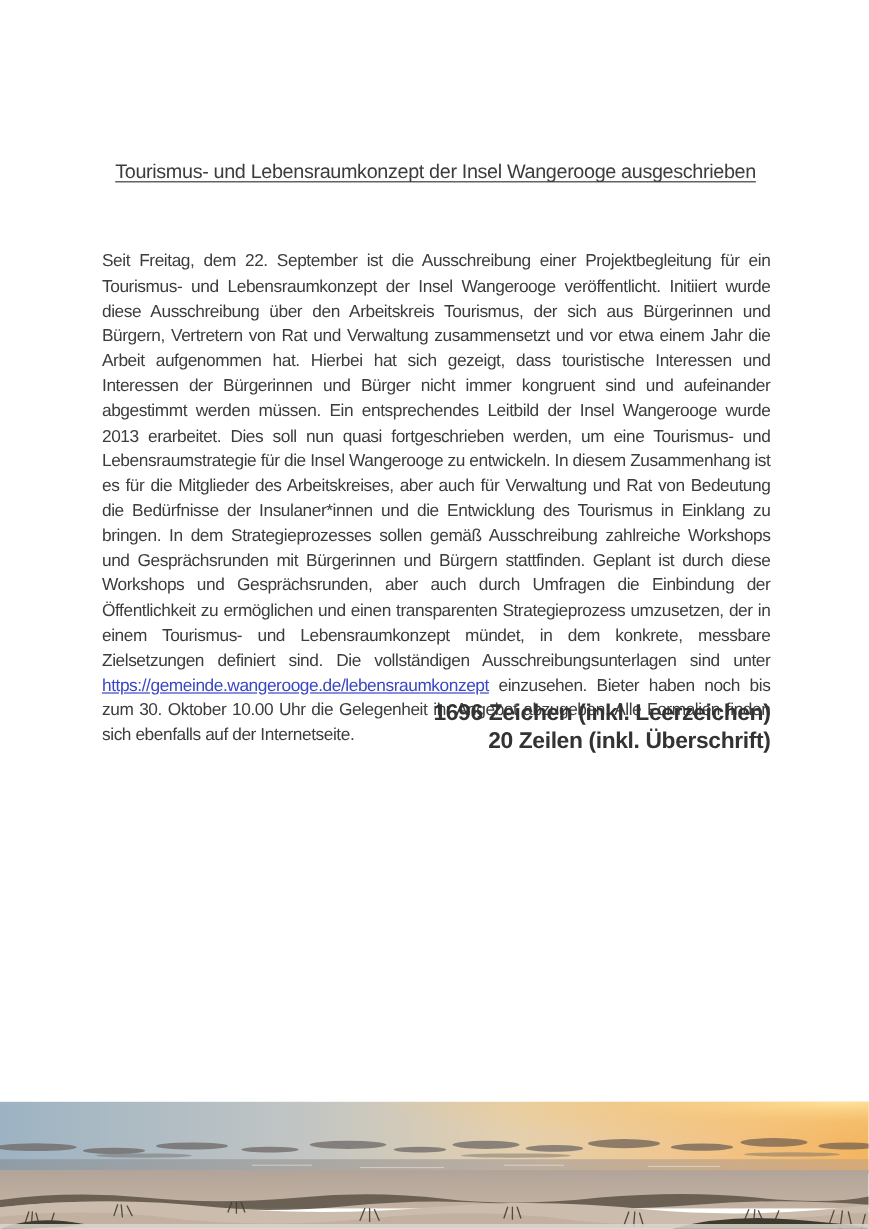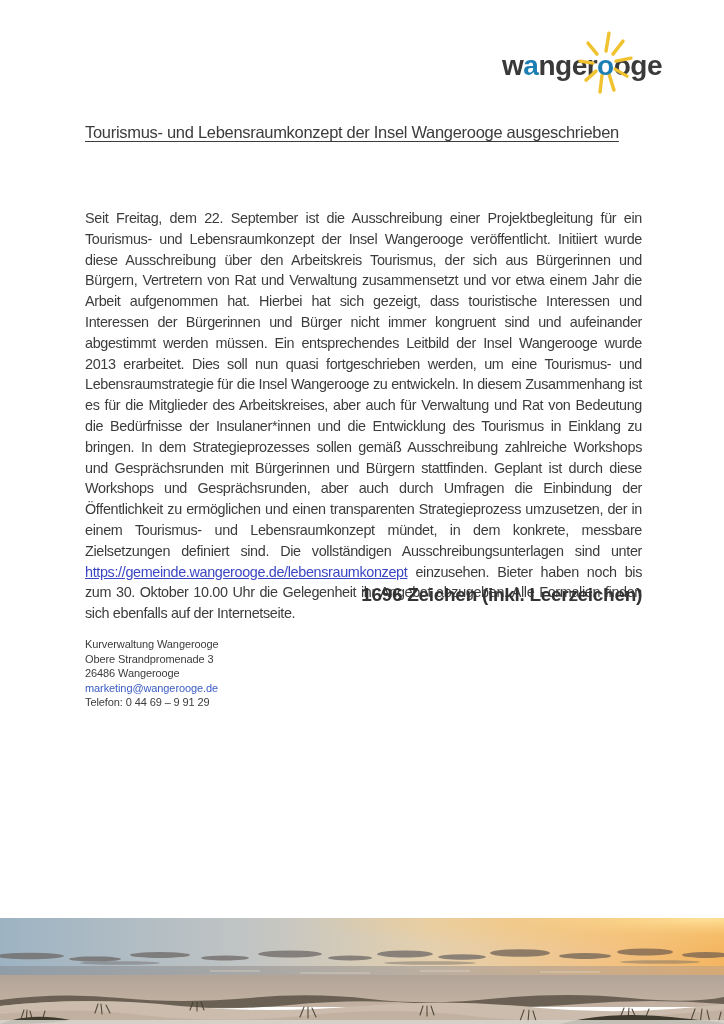--- a/index.html
+++ b/index.html
@@ -30,21 +30,21 @@
   }
 
   
   .title {
     position:absolute; top:123px; left:85px; width:557px;
     font-size:16.5px; font-weight:normal; letter-spacing:-0.3px;
     color:#3c3c3c;
     text-decoration:underline;
     text-underline-offset:3px;
     text-decoration-thickness:1px;
-    margin:0;
+    margin:11px;
   }
 
   
   .bodytext {
     position:absolute; top:160px; left:85px; width:557px;
     font-size:14.4px; line-height:20.8px; letter-spacing:-0.35px;
     text-align:justify;
     color:#3c3c3c;
     margin-top:48px;
   }
@@ -71,51 +71,30 @@
     position:absolute; left:0; bottom:0;
     width:724px; height:106px;
     display:block;
   }
 </style>
 </head>
 <body>
 
 <div class="page">
 
-  <div class="logo">
-    <span>w</span><span class="blue">a</span><span>nger</span><span class="sun-o"><svg viewBox="-36 -36 72 72" aria-hidden="true">
-        <g stroke="#f1c22f" stroke-width="3.4" stroke-linecap="round" fill="none">
-          <line x1="1" y1="-12" x2="4" y2="-30"></line>
-          <line x1="8" y1="-9" x2="18" y2="-22"></line>
-          <line x1="11" y1="-2" x2="26" y2="-5"></line>
-          <line x1="10" y1="6" x2="22" y2="13"></line>
-          <line x1="4" y1="11" x2="9" y2="27"></line>
-          <line x1="-3" y1="12" x2="-5" y2="29"></line>
-          <line x1="-9" y1="8" x2="-19" y2="17"></line>
-          <line x1="-12" y1="0" x2="-25" y2="-2"></line>
-          <line x1="-8" y1="-9" x2="-17" y2="-20"></line>
-        </g>
-      </svg><span class="ltr">o</span></span><span>oge</span>
-  </div>
 
   <h1 class="title">Tourismus- und Lebensraumkonzept der Insel Wangerooge ausgeschrieben</h1>
 
   <div class="bodytext"><span>Seit Freitag, dem 22. September ist die Ausschreibung einer Projektbegleitung für ein Tourismus- und Lebensraumkonzept der Insel Wangerooge veröffentlicht. Initiiert wurde diese Ausschreibung über den Arbeitskreis Tourismus, der sich aus Bürgerinnen und Bürgern, Vertretern von Rat und Verwaltung zusammensetzt und vor etwa einem Jahr die Arbeit aufgenommen hat. Hierbei hat sich gezeigt, dass touristische Interessen und Interessen der Bürgerinnen und Bürger nicht immer kongruent sind und aufeinander abgestimmt werden müssen. Ein entsprechendes Leitbild der Insel Wangerooge wurde 2013 erarbeitet. Dies soll nun quasi fortgeschrieben werden, um eine Tourismus- und Lebensraumstrategie für die Insel Wangerooge zu entwickeln. In diesem Zusammenhang ist es für die Mitglieder des Arbeitskreises, aber auch für Verwaltung und Rat von Bedeutung die Bedürfnisse der Insulaner*innen und die Entwicklung des Tourismus in Einklang zu bringen. In dem Strategieprozesses sollen gemäß Ausschreibung zahlreiche Workshops und Gesprächsrunden mit Bürgerinnen und Bürgern stattfinden. Geplant ist durch diese Workshops und Gesprächsrunden, aber auch durch Umfragen die Einbindung der Öffentlichkeit zu ermöglichen und einen transparenten Strategieprozess umzusetzen, der in einem Tourismus- und Lebensraumkonzept mündet, in dem konkrete, messbare Zielsetzungen definiert sind. Die vollständigen Ausschreibungsunterlagen sind unter </span><a href="#">https://gemeinde.wangerooge.de/lebensraumkonzept</a><span> einzusehen. Bieter haben noch bis zum 30. Oktober 10.00 Uhr die Gelegenheit ihr Angebot abzugeben. Alle Formalien finden sich ebenfalls auf der Internetseite.</span></div>
 
   <div class="stats">
     <div>1696 Zeichen (inkl. Leerzeichen)</div>
+    <div>20 Zeilen (inkl. Überschrift)</div>
   </div>
 
-  <div class="contact">
-    <div>Kurverwaltung Wangerooge</div>
-    <div>Obere Strandpromenade 3</div>
-    <div>26486 Wangerooge</div>
-    <div><a href="#">marketing@wangerooge.de</a></div>
-    <div>Telefon: 0 44 69 – 9 91 29</div>
-  </div>
 
   <svg class="photo" viewBox="0 0 724 106" preserveAspectRatio="none">
     <defs>
       <linearGradient id="sky" x1="0" y1="0" x2="1" y2="0">
         <stop offset="0" stop-color="#9db3c3"></stop>
         <stop offset="0.35" stop-color="#c2c5c4"></stop>
         <stop offset="0.6" stop-color="#e5d0ad"></stop>
         <stop offset="0.82" stop-color="#f2c488"></stop>
         <stop offset="1" stop-color="#f4b55f"></stop>
       </linearGradient>

